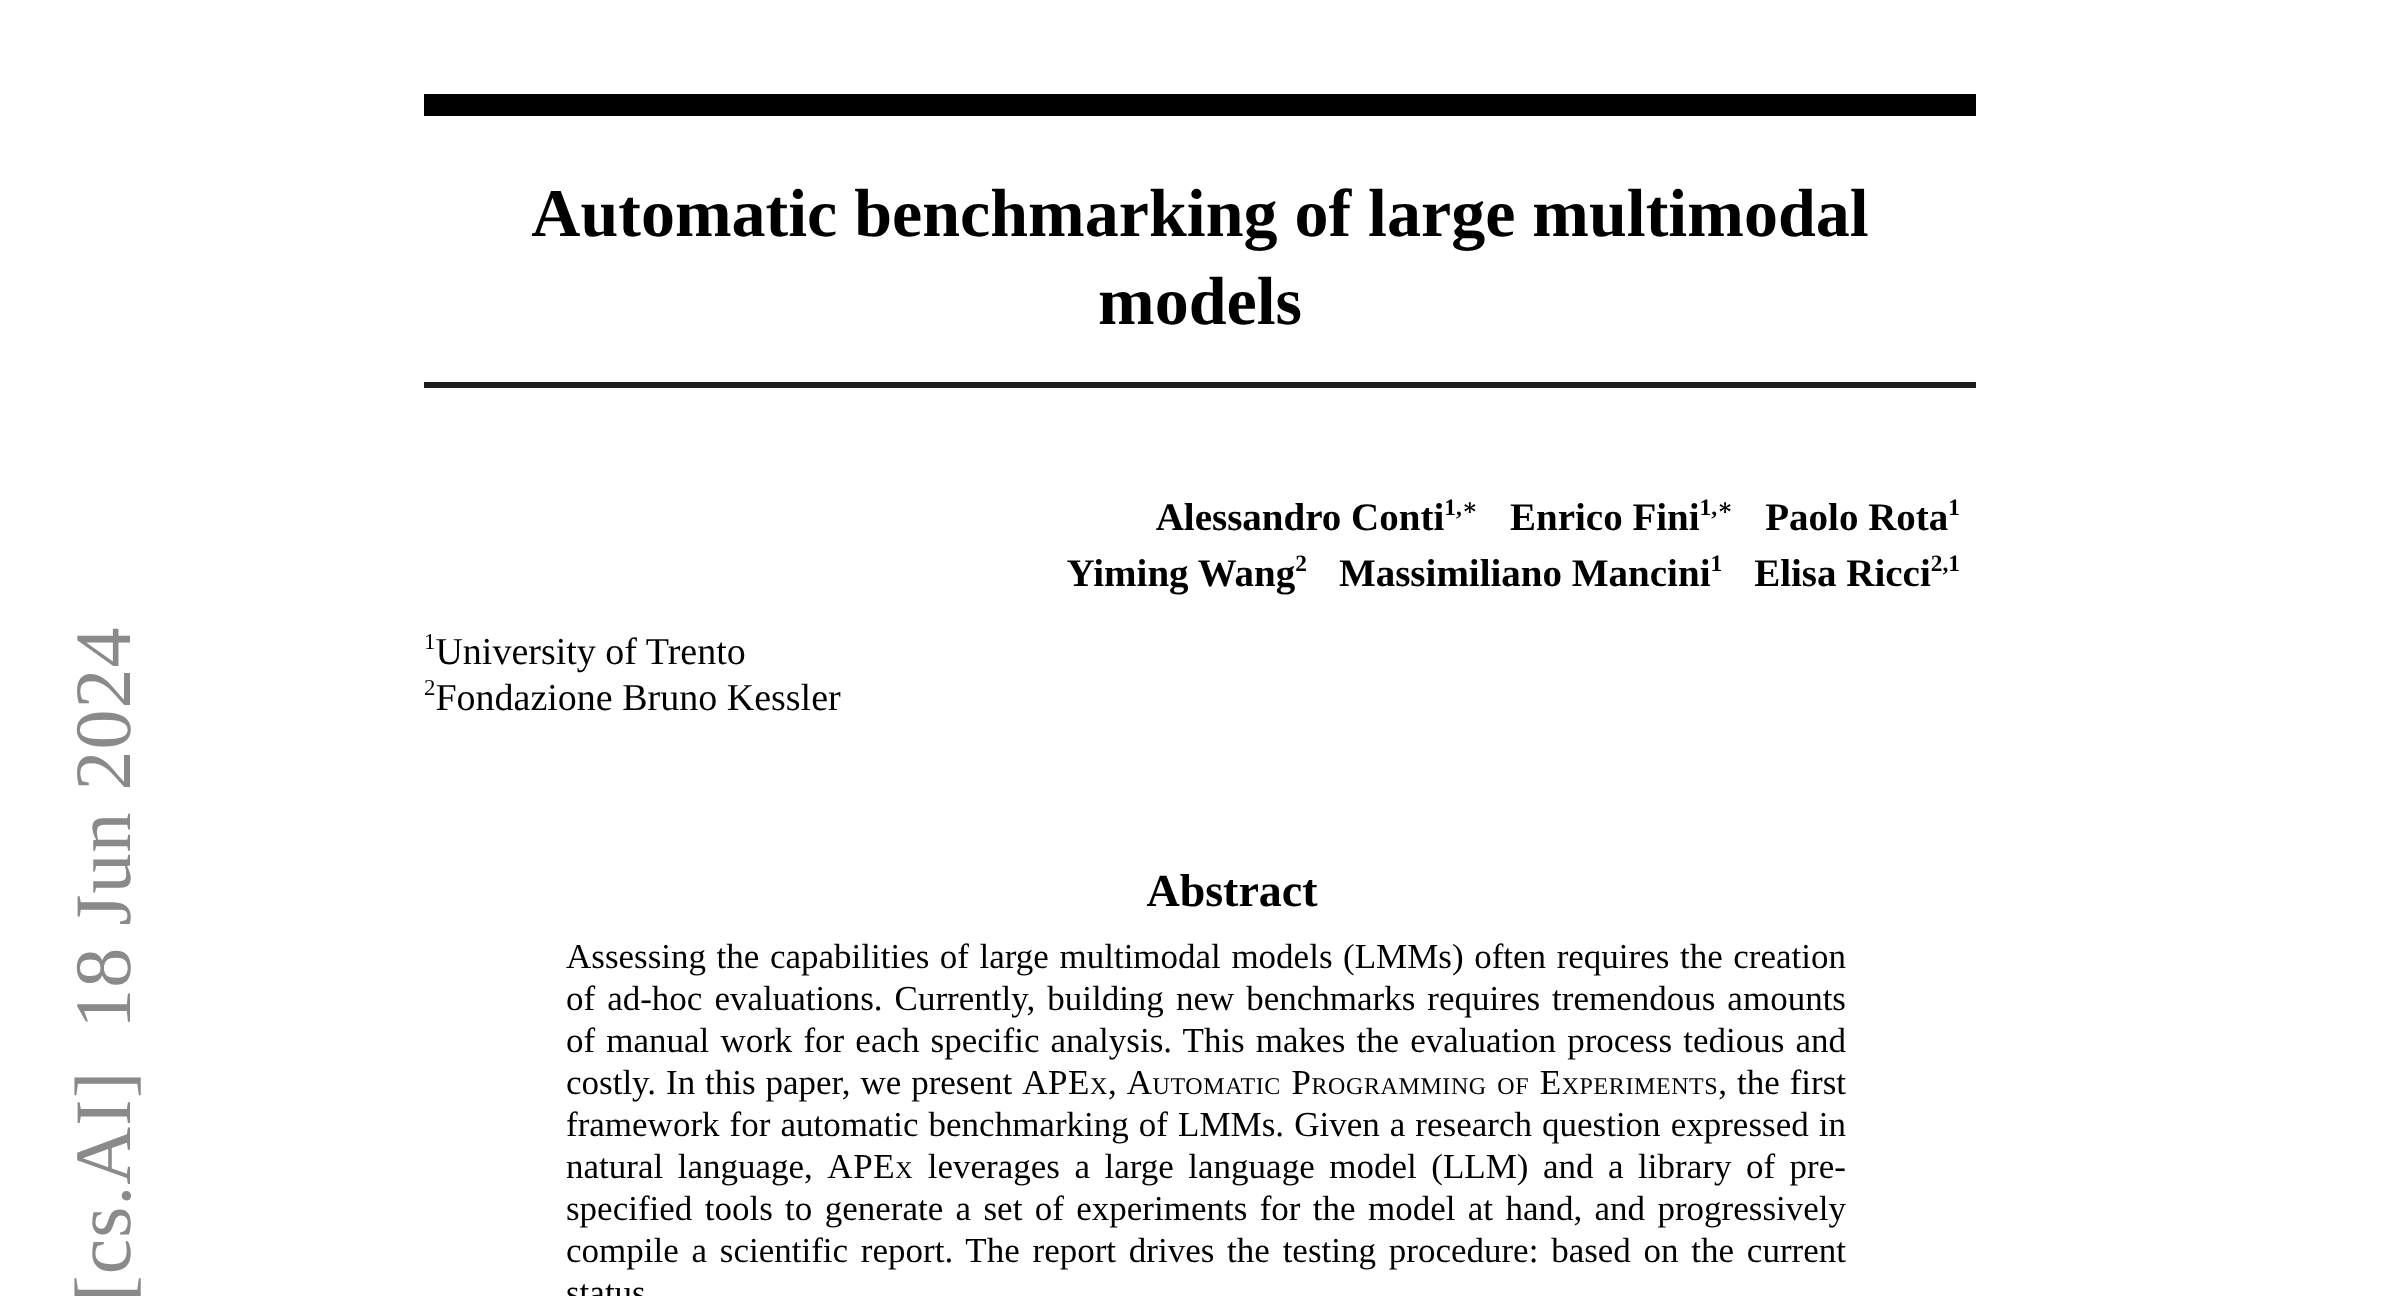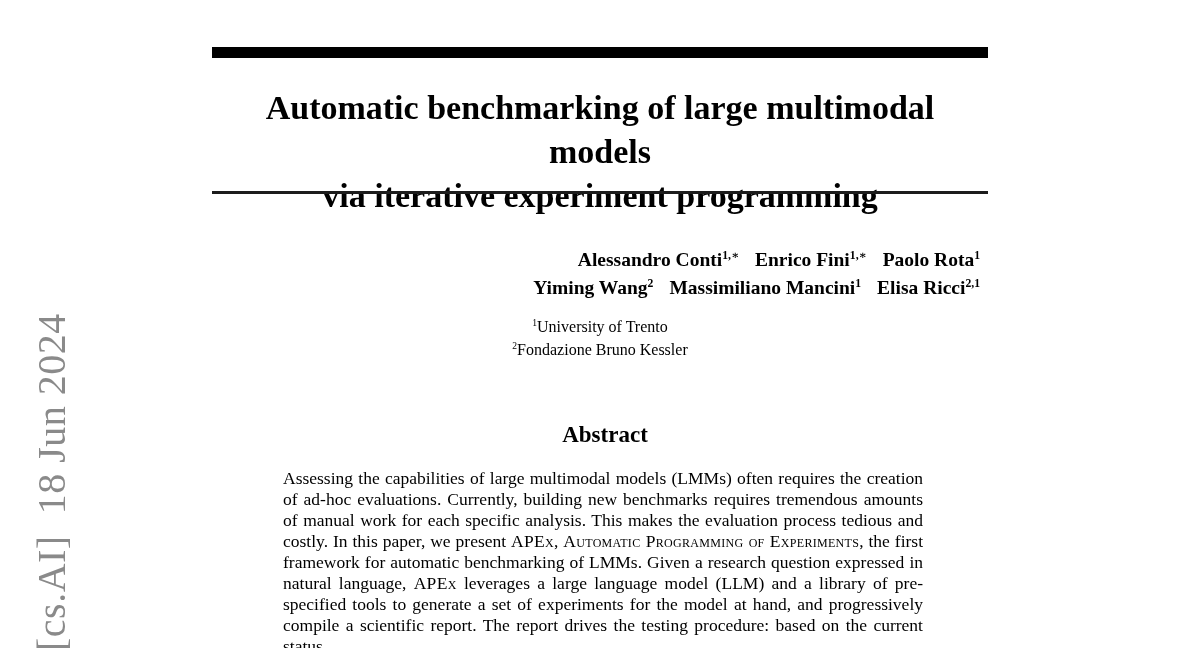--- a/index.html
+++ b/index.html
@@ -42,28 +42,27 @@
     text-align: right;
     font-size: 19.5px;
     line-height: 28px;
     font-weight: bold;
   }
   .author { margin: 0 8px; white-space: nowrap; }
   sup { font-size: 60%; line-height: 0; }
   .affiliations {
     position: absolute;
     left: 212px; top: 315px; width: 776px;
-    text-align: center;
-    font-size: 16px;
+    font-size: 19px;
     line-height: 23px;
   }
   .abs-heading {
     position: absolute;
     left: 212px; top: 417px; width: 776px;
-    margin: 5px;
+    margin: 16px;
     text-align: center;
     font-size: 23px;
     font-weight: bold;
   }
   .abs-body {
     position: absolute;
     left: 283px; top: 468px; width: 640px;
     margin: 0;
     font-size: 17.5px;
     line-height: 21px;
@@ -75,21 +74,20 @@
 <body>
 
 <div class="page">
 
   <div class="watermark">[cs.AI]  18 Jun 2024</div>
 
   <div class="rule thick"></div>
 
   <h1 class="title">
     <span class="tline">Automatic benchmarking of large multimodal models</span>
-    <span class="tline">via iterative experiment programming</span>
   </h1>
 
   <div class="rule thin"></div>
 
   <div class="authors">
     <div class="author-row"><span class="author">Alessandro Conti<sup>1,∗</sup></span><span class="author">Enrico Fini<sup>1,∗</sup></span><span class="author">Paolo Rota<sup>1</sup></span></div>
     <div class="author-row"><span class="author">Yiming Wang<sup>2</sup></span><span class="author">Massimiliano Mancini<sup>1</sup></span><span class="author">Elisa Ricci<sup>2,1</sup></span></div>
   </div>
 
   <div class="affiliations" id="affiliations">

